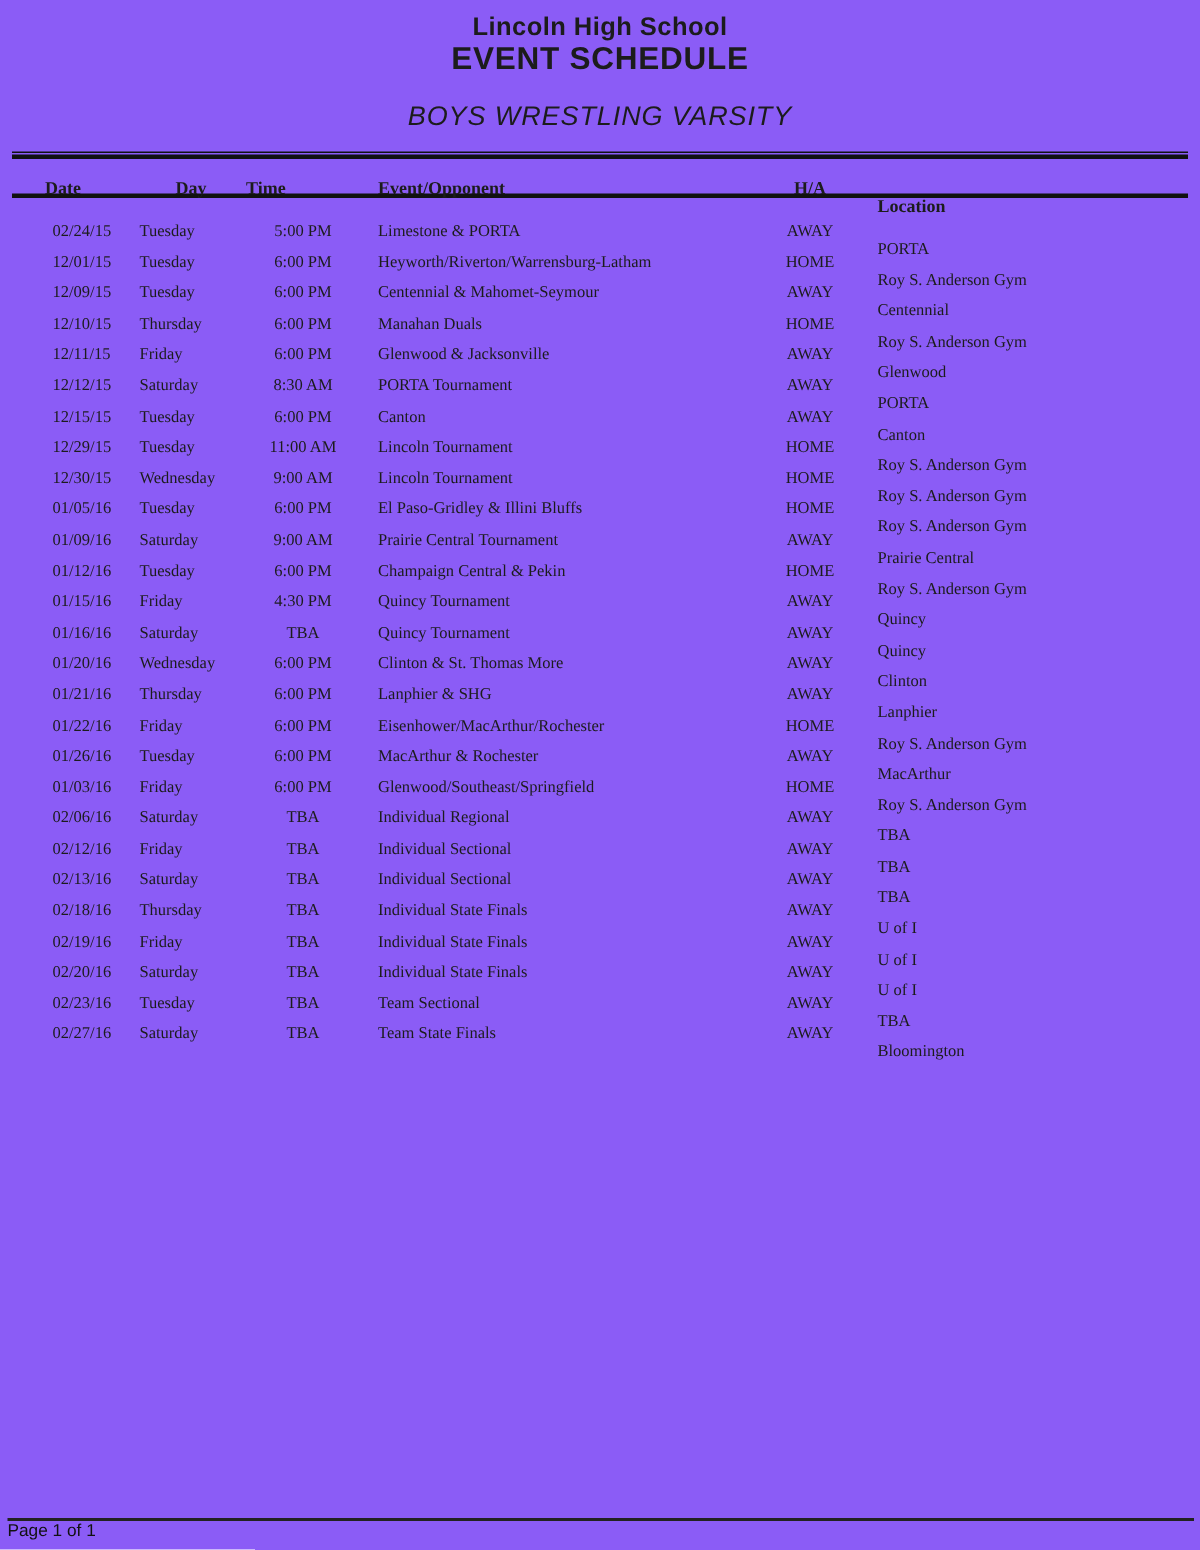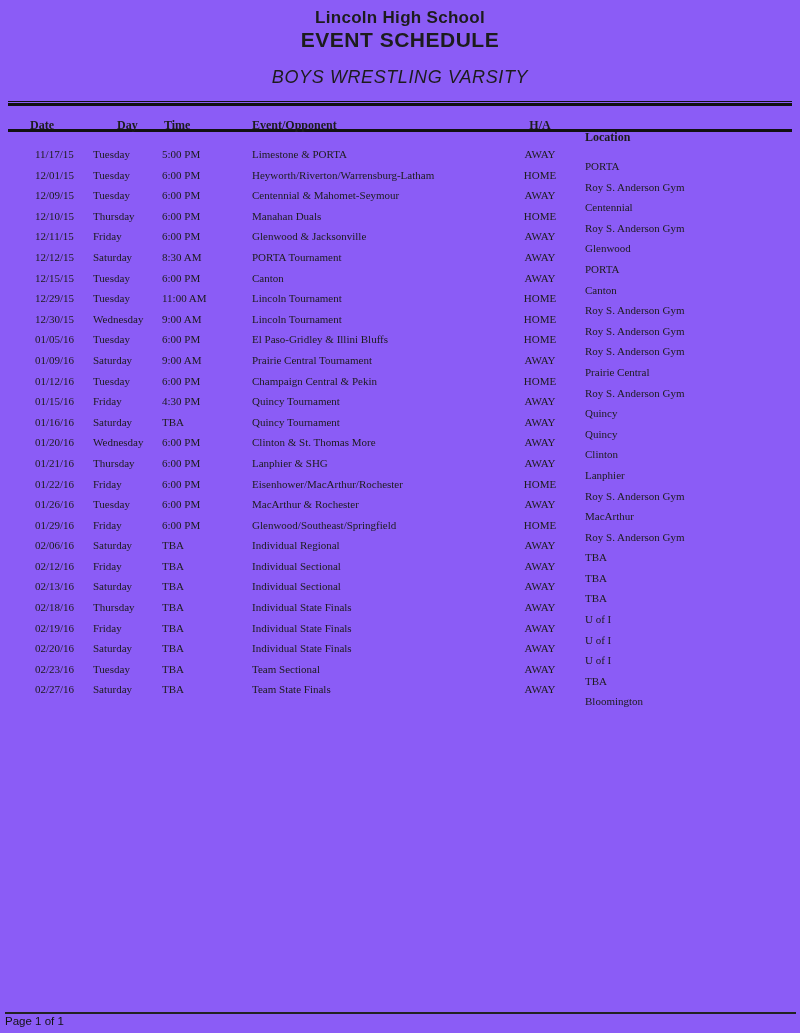--- a/index.html
+++ b/index.html
@@ -52,21 +52,21 @@
     font-size: 12px;
     font-weight: bold;
   }
   .body-rows { padding-top: 4px; }
   .data-row {
     height: 20.6px;
     font-size: 11px;
   }
   .c-date  { padding-left: 27px; }
   .c-day   { padding-left: 0; }
-  .c-time  { }
+  .c-time  { text-align: center; }
   .c-event { padding-left: 10px; overflow: hidden; }
   .c-ha    { text-align: center; }
   .c-loc   { padding-left: 20px; margin-top: 24px; }
   .head-row .c-date { padding-left: 22px; }
   .head-row .c-day  { padding-left: 24px; }
   .head-row .c-time { text-align: left; padding-left: 2px; }
   
   .footer-rule {
     position: absolute;
     left: 5px;
@@ -104,21 +104,21 @@
       <div class="c-time">Time</div>
       <div class="c-event">Event/Opponent</div>
       <div class="c-ha">H/A</div>
       <div class="c-loc">Location</div>
     </div>
 
     <div class="rule thick"></div>
 
     <div class="body-rows">
         <div class="grid-row data-row">
-    <div class="c-date">11/17/15</div>
+    <div class="c-date">02/24/15</div>
     <div class="c-day">Tuesday</div>
     <div class="c-time">5:00 PM</div>
     <div class="c-event">Limestone &amp; PORTA</div>
     <div class="c-ha">AWAY</div>
     <div class="c-loc">PORTA</div>
   </div>
         <div class="grid-row data-row">
     <div class="c-date">12/01/15</div>
     <div class="c-day">Tuesday</div>
     <div class="c-time">6:00 PM</div>
@@ -248,21 +248,21 @@
   </div>
         <div class="grid-row data-row">
     <div class="c-date">01/26/16</div>
     <div class="c-day">Tuesday</div>
     <div class="c-time">6:00 PM</div>
     <div class="c-event">MacArthur &amp; Rochester</div>
     <div class="c-ha">AWAY</div>
     <div class="c-loc">MacArthur</div>
   </div>
         <div class="grid-row data-row">
-    <div class="c-date">01/29/16</div>
+    <div class="c-date">01/03/16</div>
     <div class="c-day">Friday</div>
     <div class="c-time">6:00 PM</div>
     <div class="c-event">Glenwood/Southeast/Springfield</div>
     <div class="c-ha">HOME</div>
     <div class="c-loc">Roy S. Anderson Gym</div>
   </div>
         <div class="grid-row data-row">
     <div class="c-date">02/06/16</div>
     <div class="c-day">Saturday</div>
     <div class="c-time">TBA</div>

